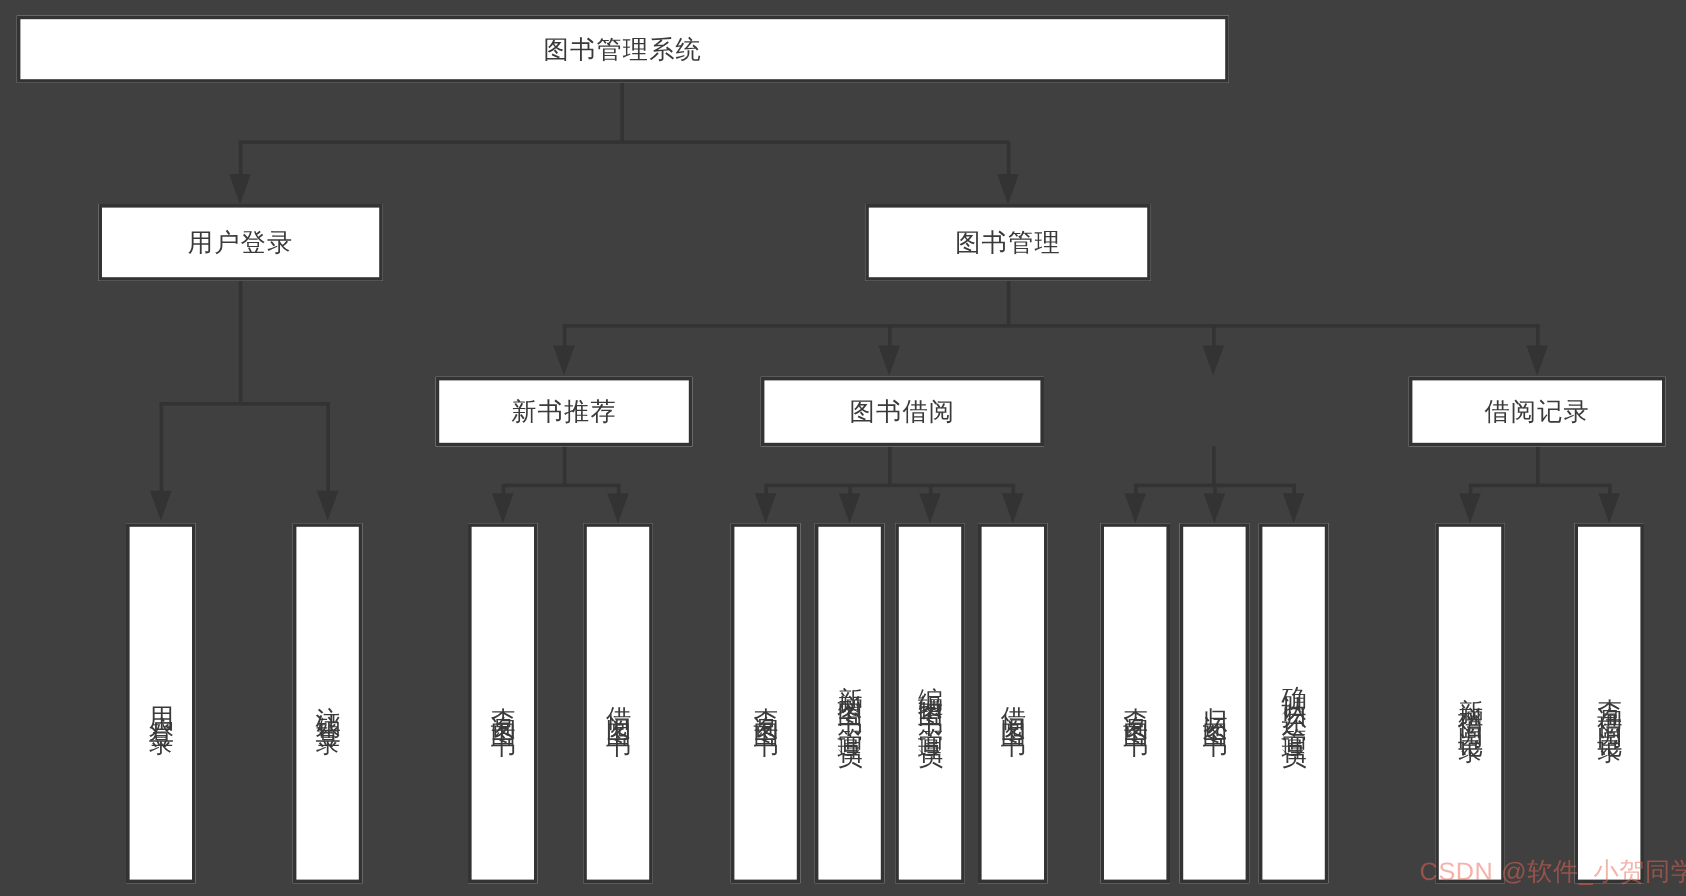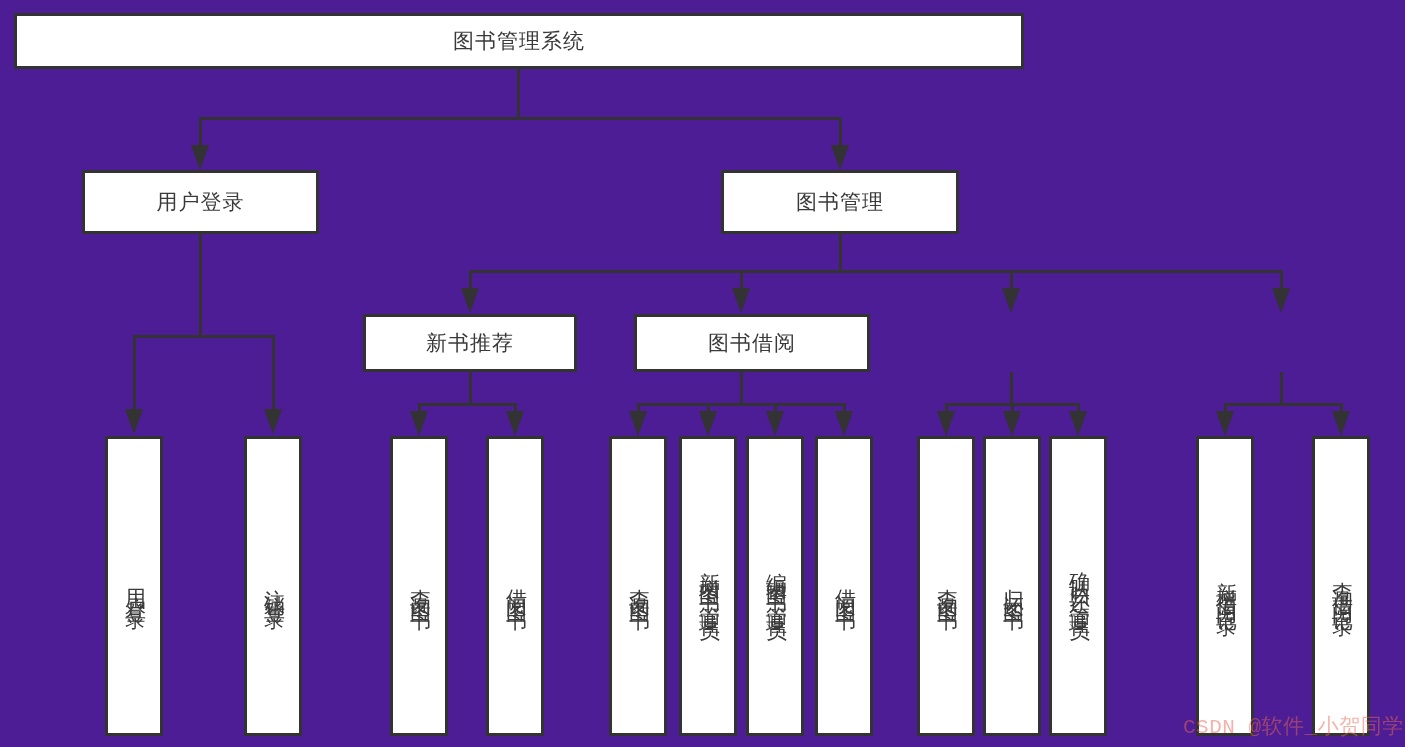--- a/index.html
+++ b/index.html
@@ -1,19 +1,19 @@
 <!DOCTYPE html>
 <html><head>
 <meta charset="utf-8">
 <style>
   html, body { margin:0; padding:0; background:#ffffff; }
   .canvas {
     position:relative; width:1405px; height:747px;
-    background:#4c1d95; overflow:hidden;
-    font-family:Liberation Mono, monospace;
+    background:#404040; overflow:hidden;
+    font-family:Liberation Sans, sans-serif;
     color:#3a3a3a;
   }
   .box {
     position:absolute; background:#ffffff;
     border:3px solid #333333; box-sizing:border-box;
     display:flex; align-items:center; justify-content:center;
     z-index:2;
   }
   .hbox { font-size:21px; letter-spacing:1px; }
   .vbox {
@@ -41,20 +41,21 @@
 
 <div class="canvas">
 
   <div class="box hbox" style="left:14px;top:13px;width:1010px;height:56px">图书管理系统</div>
 
   <div class="box hbox" style="left:82px;top:170px;width:237px;height:64px">用户登录</div>
   <div class="box hbox" style="left:721px;top:170px;width:238px;height:64px">图书管理</div>
 
   <div class="box hbox" style="left:363px;top:314px;width:214px;height:58px">新书推荐</div>
   <div class="box hbox" style="left:634px;top:314px;width:236px;height:58px">图书借阅</div>
+  <div class="box hbox" style="left:1174px;top:314px;width:214px;height:58px">借阅记录</div>
 
   <div class="box vbox" style="left:105px;top:436px">用户登录</div>
   <div class="box vbox" style="left:244px;top:436px">注销登录</div>
 
   <div class="box vbox" style="left:390px;top:436px">查询图书</div>
   <div class="box vbox" style="left:486px;top:436px">借阅图书</div>
 
   <div class="box vbox" style="left:609px;top:436px">查询图书</div>
   <div class="box vbox" style="left:679px;top:436px">新增图书（管理员）</div>
   <div class="box vbox" style="left:746px;top:436px">编辑图书（管理员）</div>

